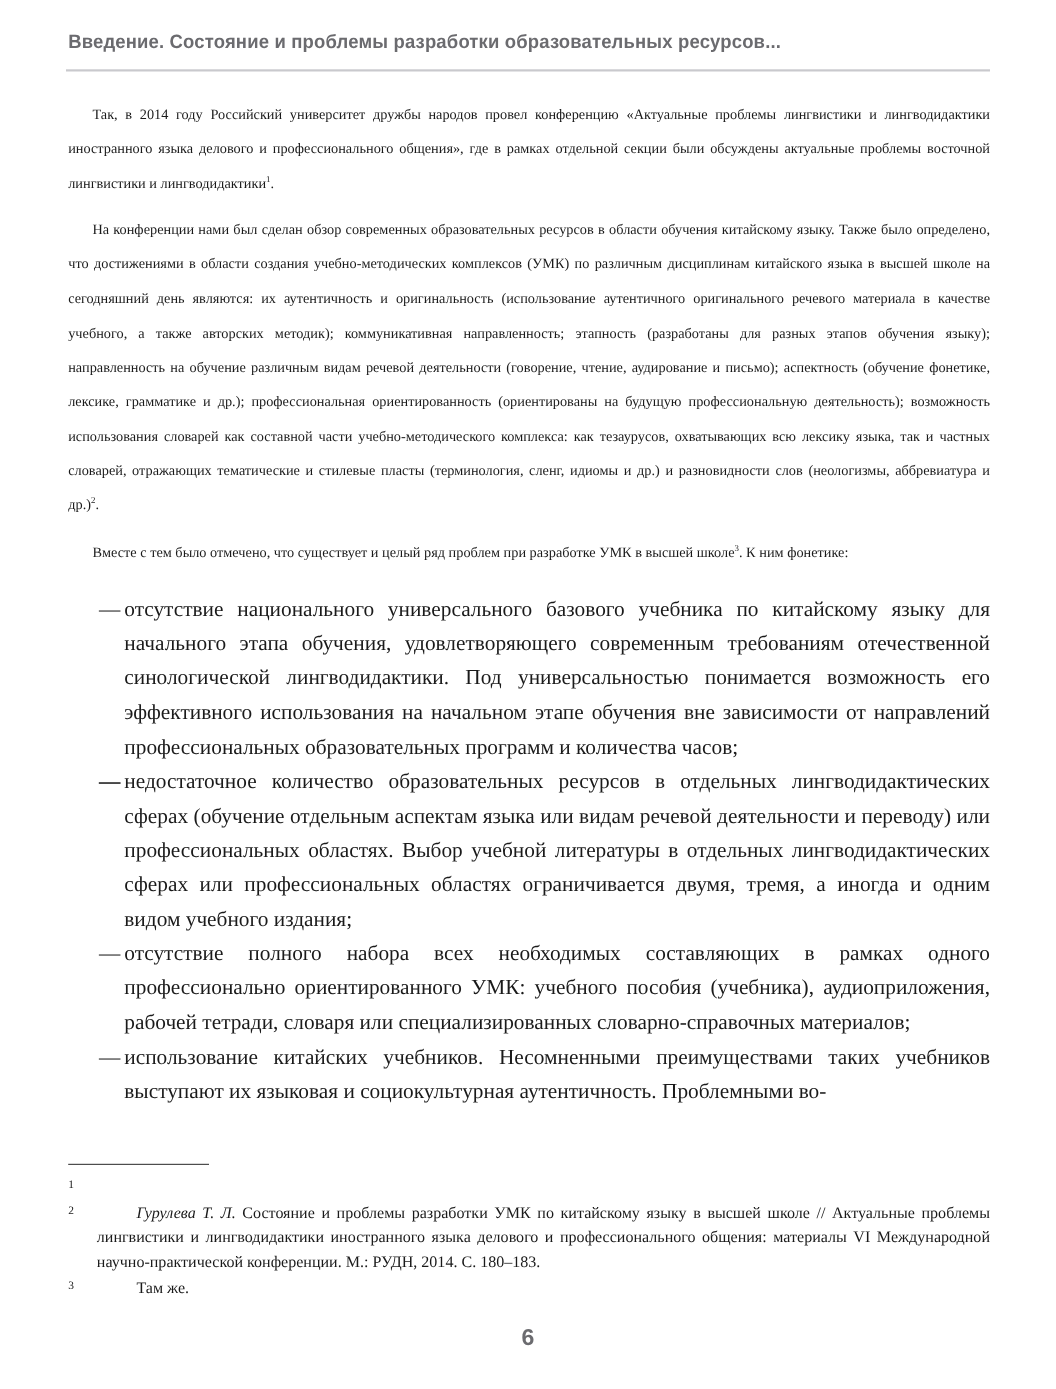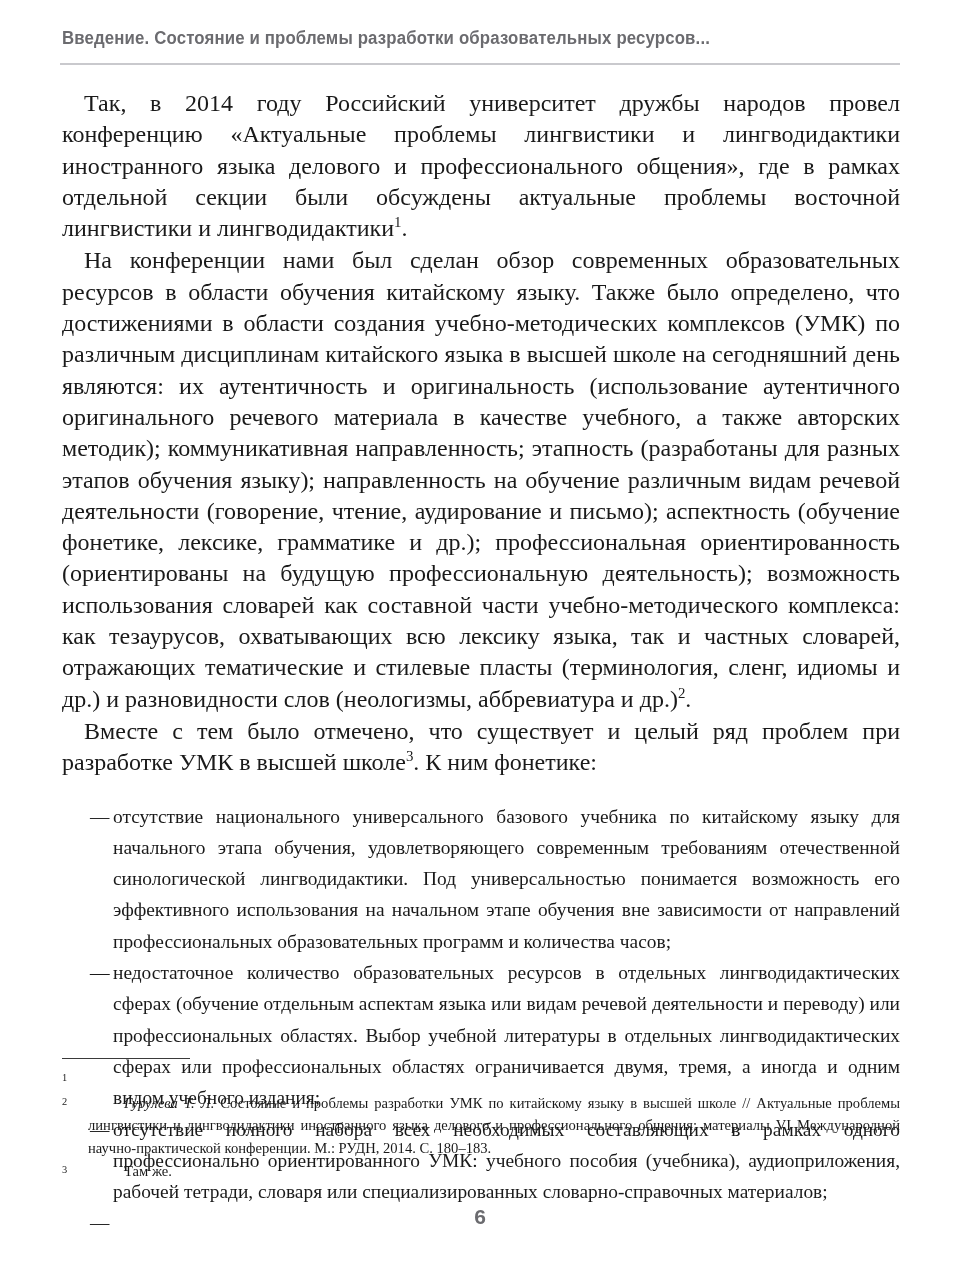--- a/index.html
+++ b/index.html
@@ -49,26 +49,26 @@
   .body-col {
     position: absolute;
     left: 62px;
     top: 88px;
     width: 838px;
   }
   p.para {
     margin: 0;
     text-align: justify;
     text-justify: inter-word;
-    font-size: 24px;
+    font-size: 13px;
     line-height: 31.3px;
     text-indent: 22px;
     hyphens: manual;
   }
-  p.para + p.para { margin-top: 1px; }
+  p.para + p.para { margin-top: 11px; }
 
   sup {
     font-size: 0.62em;
     vertical-align: super;
     line-height: 0;
   }
 
   
   ul.dash-list {
     list-style: none;
@@ -151,21 +151,21 @@
 
     <p class="para"><span>На конференции нами был сделан обзор современных образовательных ресурсов в области обучения китайскому языку. Также было определено, что достижениями в области создания учебно-методических комплексов (УМК) по различным дисциплинам китайского языка в высшей школе на сегодняшний день являются: их аутентичность и оригинальность (использование аутентичного оригинального речевого материала в качестве учебного, а также авторских методик); коммуникативная направленность; этапность (разработаны для разных этапов обучения языку); направленность на обучение различным видам речевой деятельности (говорение, чтение, аудирование и письмо); аспектность (обучение фонетике, лексике, грамматике и др.); профессиональная ориентированность (ориентированы на будущую профессиональную деятельность); возможность использования словарей как составной части учебно-методического комплекса: как тезаурусов, охватывающих всю лексику языка, так и частных словарей, отражающих тематические и стилевые пласты (терминология, сленг, идиомы и др.) и разновидности слов (неологизмы, аббревиатура и др.)</span><sup>2</sup><span>.</span></p>
 
     <p class="para"><span>Вместе с тем было отмечено, что существует и целый ряд проблем при разработке УМК в высшей школе</span><sup>3</sup><span>. К ним фонетике:</span></p>
 
     <ul class="dash-list">
       <li><span class="dash">—</span><span>отсутствие национального универсального базового учебника по китайскому языку для начального этапа обучения, удовлетворяющего современным требованиям отечественной синологической лингводидактики. Под универсальностью понимается возможность его эффективного использования на начальном этапе обучения вне зависимости от направлений профессиональных образовательных программ и количества часов;</span></li>
       <li><span class="dash">—</span></li>
       <li><span class="dash">—</span><span>недостаточное количество образовательных ресурсов в отдельных лингводидактических сферах (обучение отдельным аспектам языка или видам речевой деятельности и переводу) или профессиональных областях. Выбор учебной литературы в отдельных лингводидактических сферах или профессиональных областях ограничивается двумя, тремя, а иногда и одним видом учебного издания;</span></li>
       <li><span class="dash">—</span><span>отсутствие полного набора всех необходимых составляющих в рамках одного профессионально ориентированного УМК: учебного пособия (учебника), аудиоприложения, рабочей тетради, словаря или специализированных словарно-справочных материалов;</span></li>
-      <li><span class="dash">—</span></li>
+      <li><span class="dash">—</span><span>использование китайских учебников. Несомненными преимуществами таких учебников выступают их языковая и социокультурная аутентичность. Проблемными во-</span></li>
     </ul>
 
   </div>
 
   <div class="fn-rule"></div>
 
   <div class="footnotes">
 
     <div class="footnote">
       <span class="fn-num">1</span><i></i>

